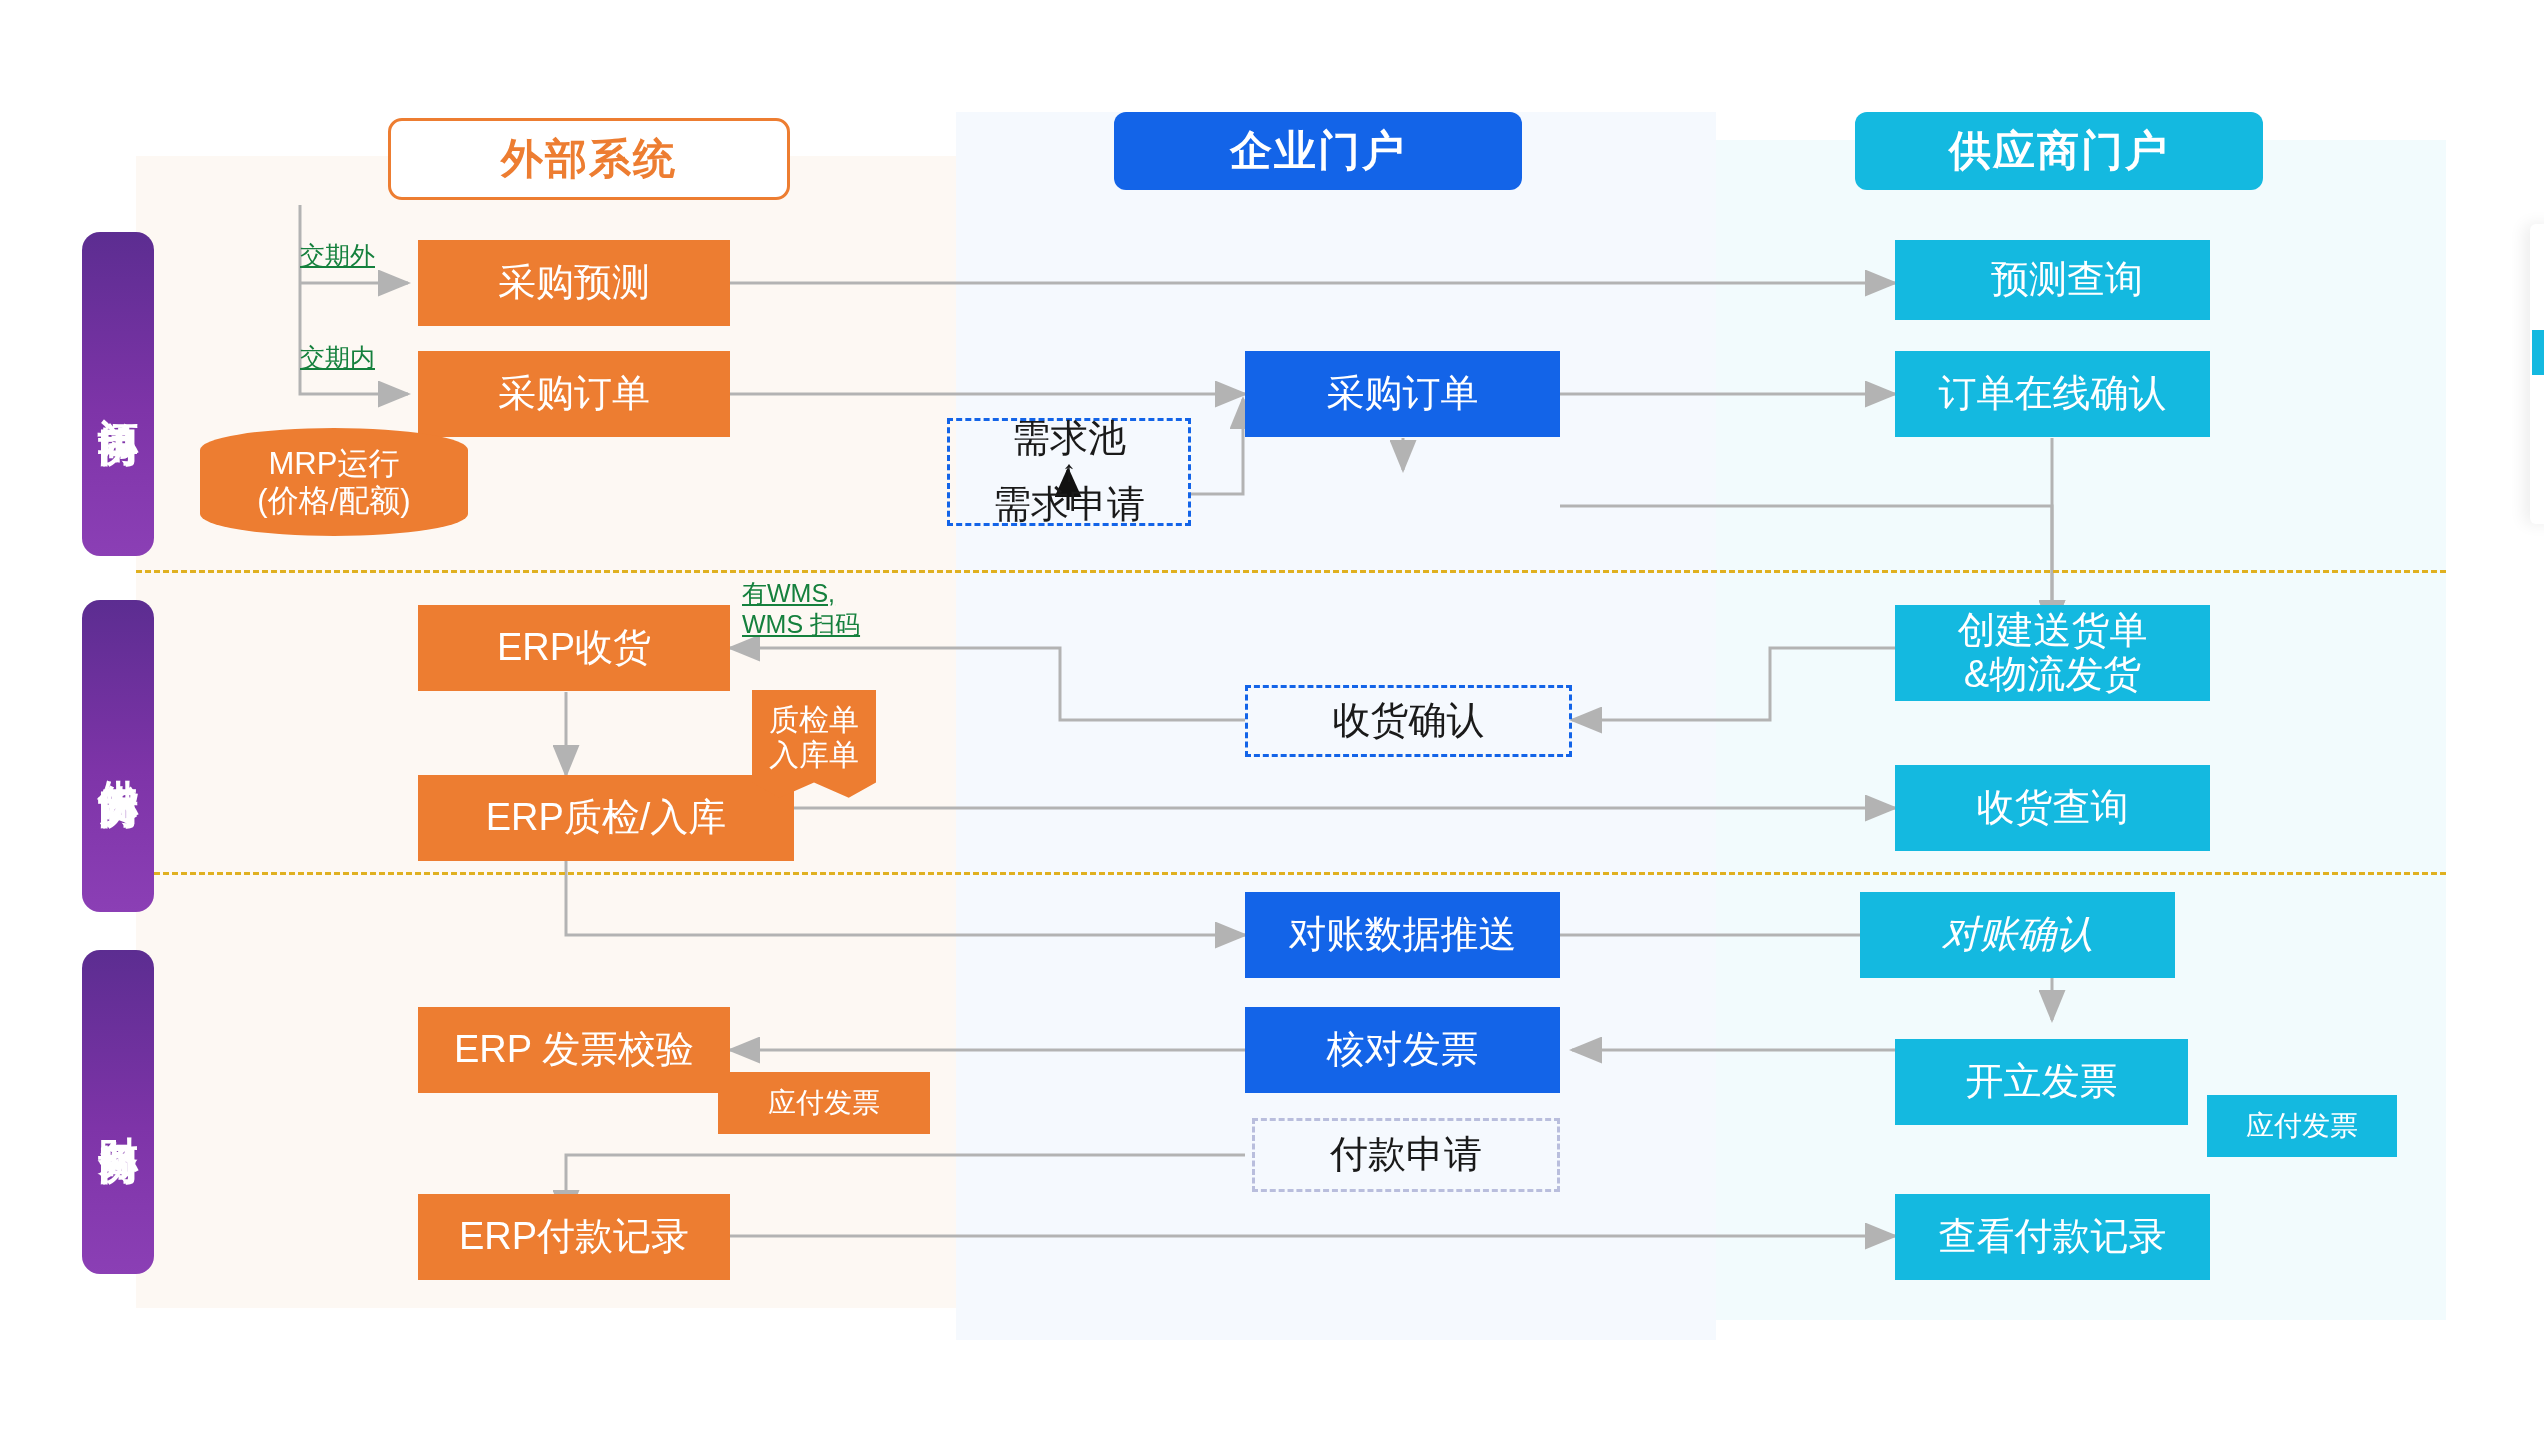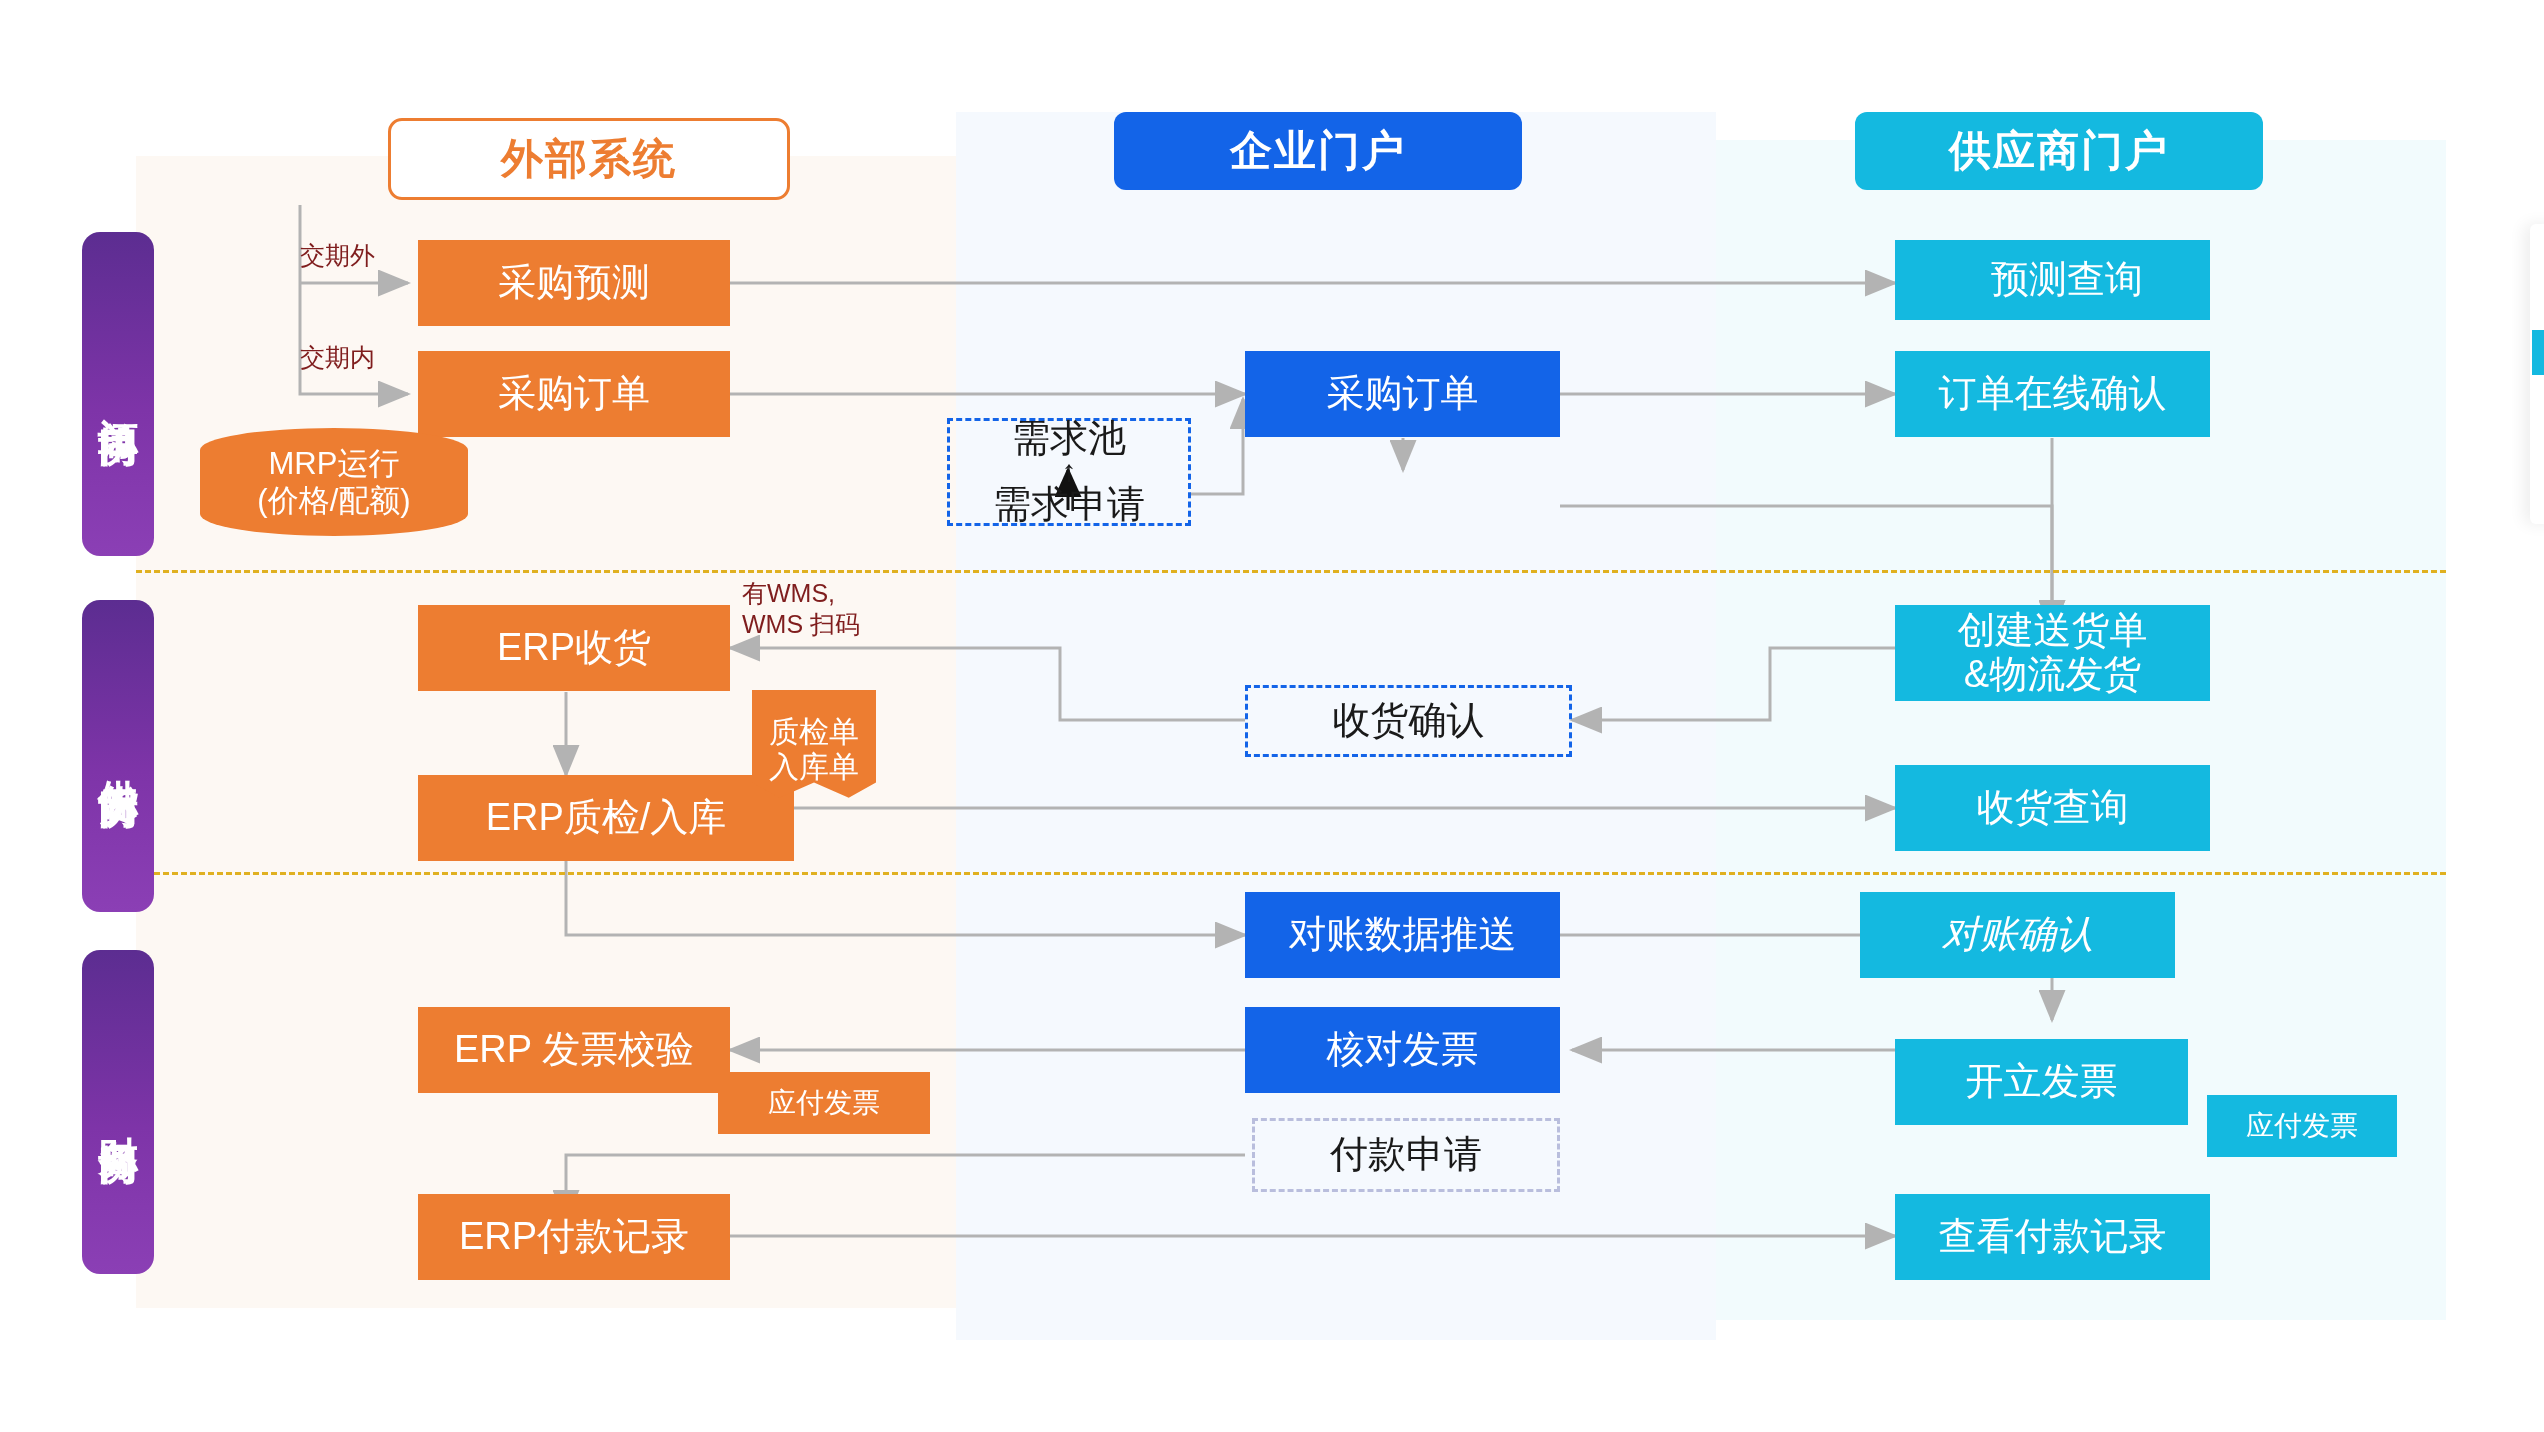--- a/index.html
+++ b/index.html
@@ -72,21 +72,21 @@
        clip-path:polygon(0 0,100% 0,100% 84%,78% 98%,50% 84%,22% 98%,0 84%);}
   .ribbon-txt{position:relative;z-index:2;}
 
   
   .note{position:absolute;display:flex;align-items:center;justify-content:center;
         color:#ffffff;font-size:28px;}
   .note-orange{background:#ed7d31;}
   .note-cyan{background:#14b9e0;}
 
   
-  .edge-label{position:absolute;color:#7f1d1d;font-size:25px;line-height:1.22;white-space:pre-line;}
+  .edge-label{position:absolute;color:#15803d;font-size:25px;line-height:1.22;white-space:pre-line;text-decoration:underline;}
 
   
   #wires{position:absolute;left:0;top:0;width:2544px;height:1432px;pointer-events:none;}
 </style>
 </head>
 <body>
 
 <div id="stage">
 
   <div class="band band-left"></div>
@@ -192,21 +192,21 @@
   <div class="box box-cyan" style="left:1895px;top:351px;width:315px;height:86px;">订单在线确认</div>
 
   <div class="edge-label" style="left:742px;top:578px;">有WMS,
 WMS 扫码</div>
 
   <div class="box box-orange" style="left:418px;top:605px;width:312px;height:86px;">ERP收货</div>
   <div class="box box-orange" style="left:418px;top:775px;width:376px;height:86px;">ERP质检/入库</div>
 
   <div class="ribbon" style="left:752px;top:690px;width:124px;height:110px;">
     <div class="ribbon-bg"></div>
-    <span class="ribbon-txt" style="white-space:pre-line;margin-top:12px;">质检单
+    <span class="ribbon-txt" style="white-space:pre-line;">质检单
 入库单</span>
   </div>
 
   <div class="box box-dash-blue" style="left:1245px;top:685px;width:327px;height:72px;">收货确认</div>
 
   <div class="box box-cyan" style="left:1895px;top:605px;width:315px;height:96px;">
     <span style="white-space:pre-line;">创建送货单
 &amp;物流发货</span>
   </div>
   <div class="box box-cyan" style="left:1895px;top:765px;width:315px;height:86px;">收货查询</div>

